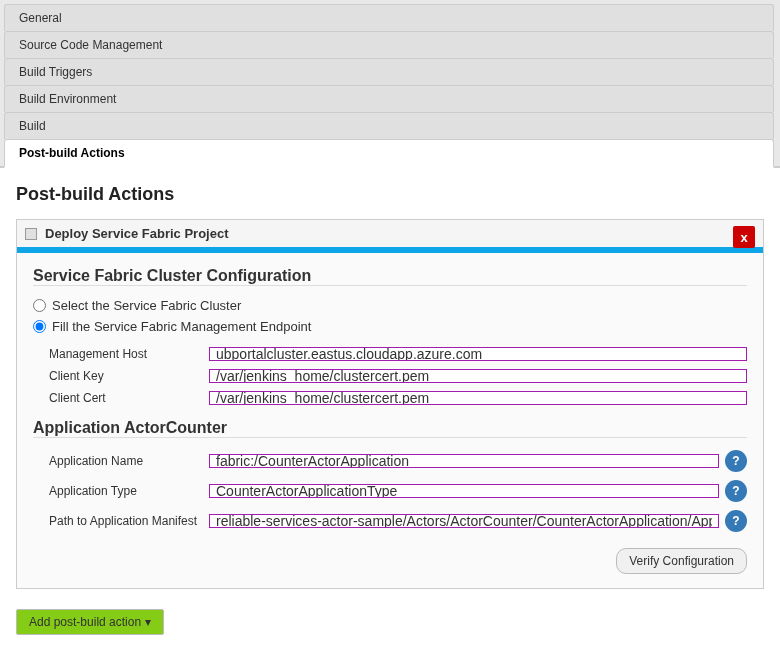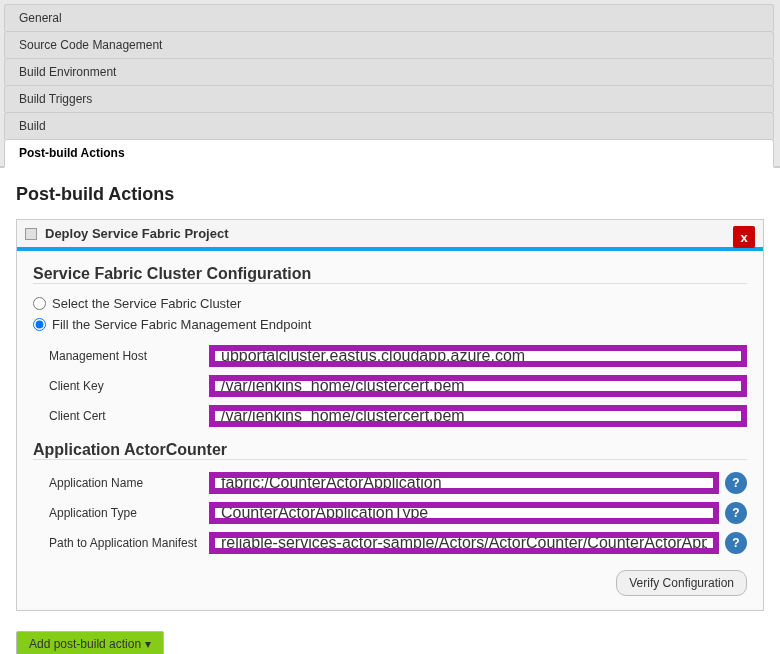--- a/index.html
+++ b/index.html
@@ -62,21 +62,21 @@
       border: 1px solid #ccc;
       background: #fafafa;
       margin-bottom: 14px;
       position: relative;
     }
 
     .card-header {
       display: flex;
       align-items: center;
       padding: 6px 8px;
-      border-bottom: 4px solid #0ea5e9;
+      border-bottom: 6px solid #0ea5e9;
       background: #f5f5f5;
     }
     .card-header-icon {
       width: 12px;
       height: 12px;
       border: 1px solid #999;
       display: inline-block;
       margin-right: 8px;
       background: #e0e0e0;
     }
@@ -147,24 +147,24 @@
     }
     .form-label {
       width: 160px;
       min-width: 160px;
       font-size: 12px;
       color: #333;
       padding-right: 8px;
     }
     .form-input {
       flex: 1;
-      height: 22px;
-      border: 6px solid #a21caf;
+      height: 14px;
+      border: 1px solid #a21caf;
       padding: 0 6px;
-      font-size: 16px;
+      font-size: 14px;
       background: #fff;
       color: #333;
     }
     .form-input-with-help {
       display: flex;
       align-items: center;
       flex: 1;
     }
     .form-input-with-help .form-input {
       flex: 1;
@@ -241,22 +241,22 @@
       cursor: pointer;
       border-radius: 11px;
     }
   </style>
 </head>
 <body>
 
 <div class="tab-bar">
   <div class="tab">General</div>
   <div class="tab">Source Code Management</div>
+  <div class="tab">Build Triggers</div>
   <div class="tab">Build Environment</div>
-  <div class="tab">Build Triggers</div>
   <div class="tab">Build</div>
   <div class="tab active">Post-build Actions</div>
 </div>
 
 <div class="main-content">
 
   <div class="page-title">Post-build Actions</div>
 
   
   <div class="card">

